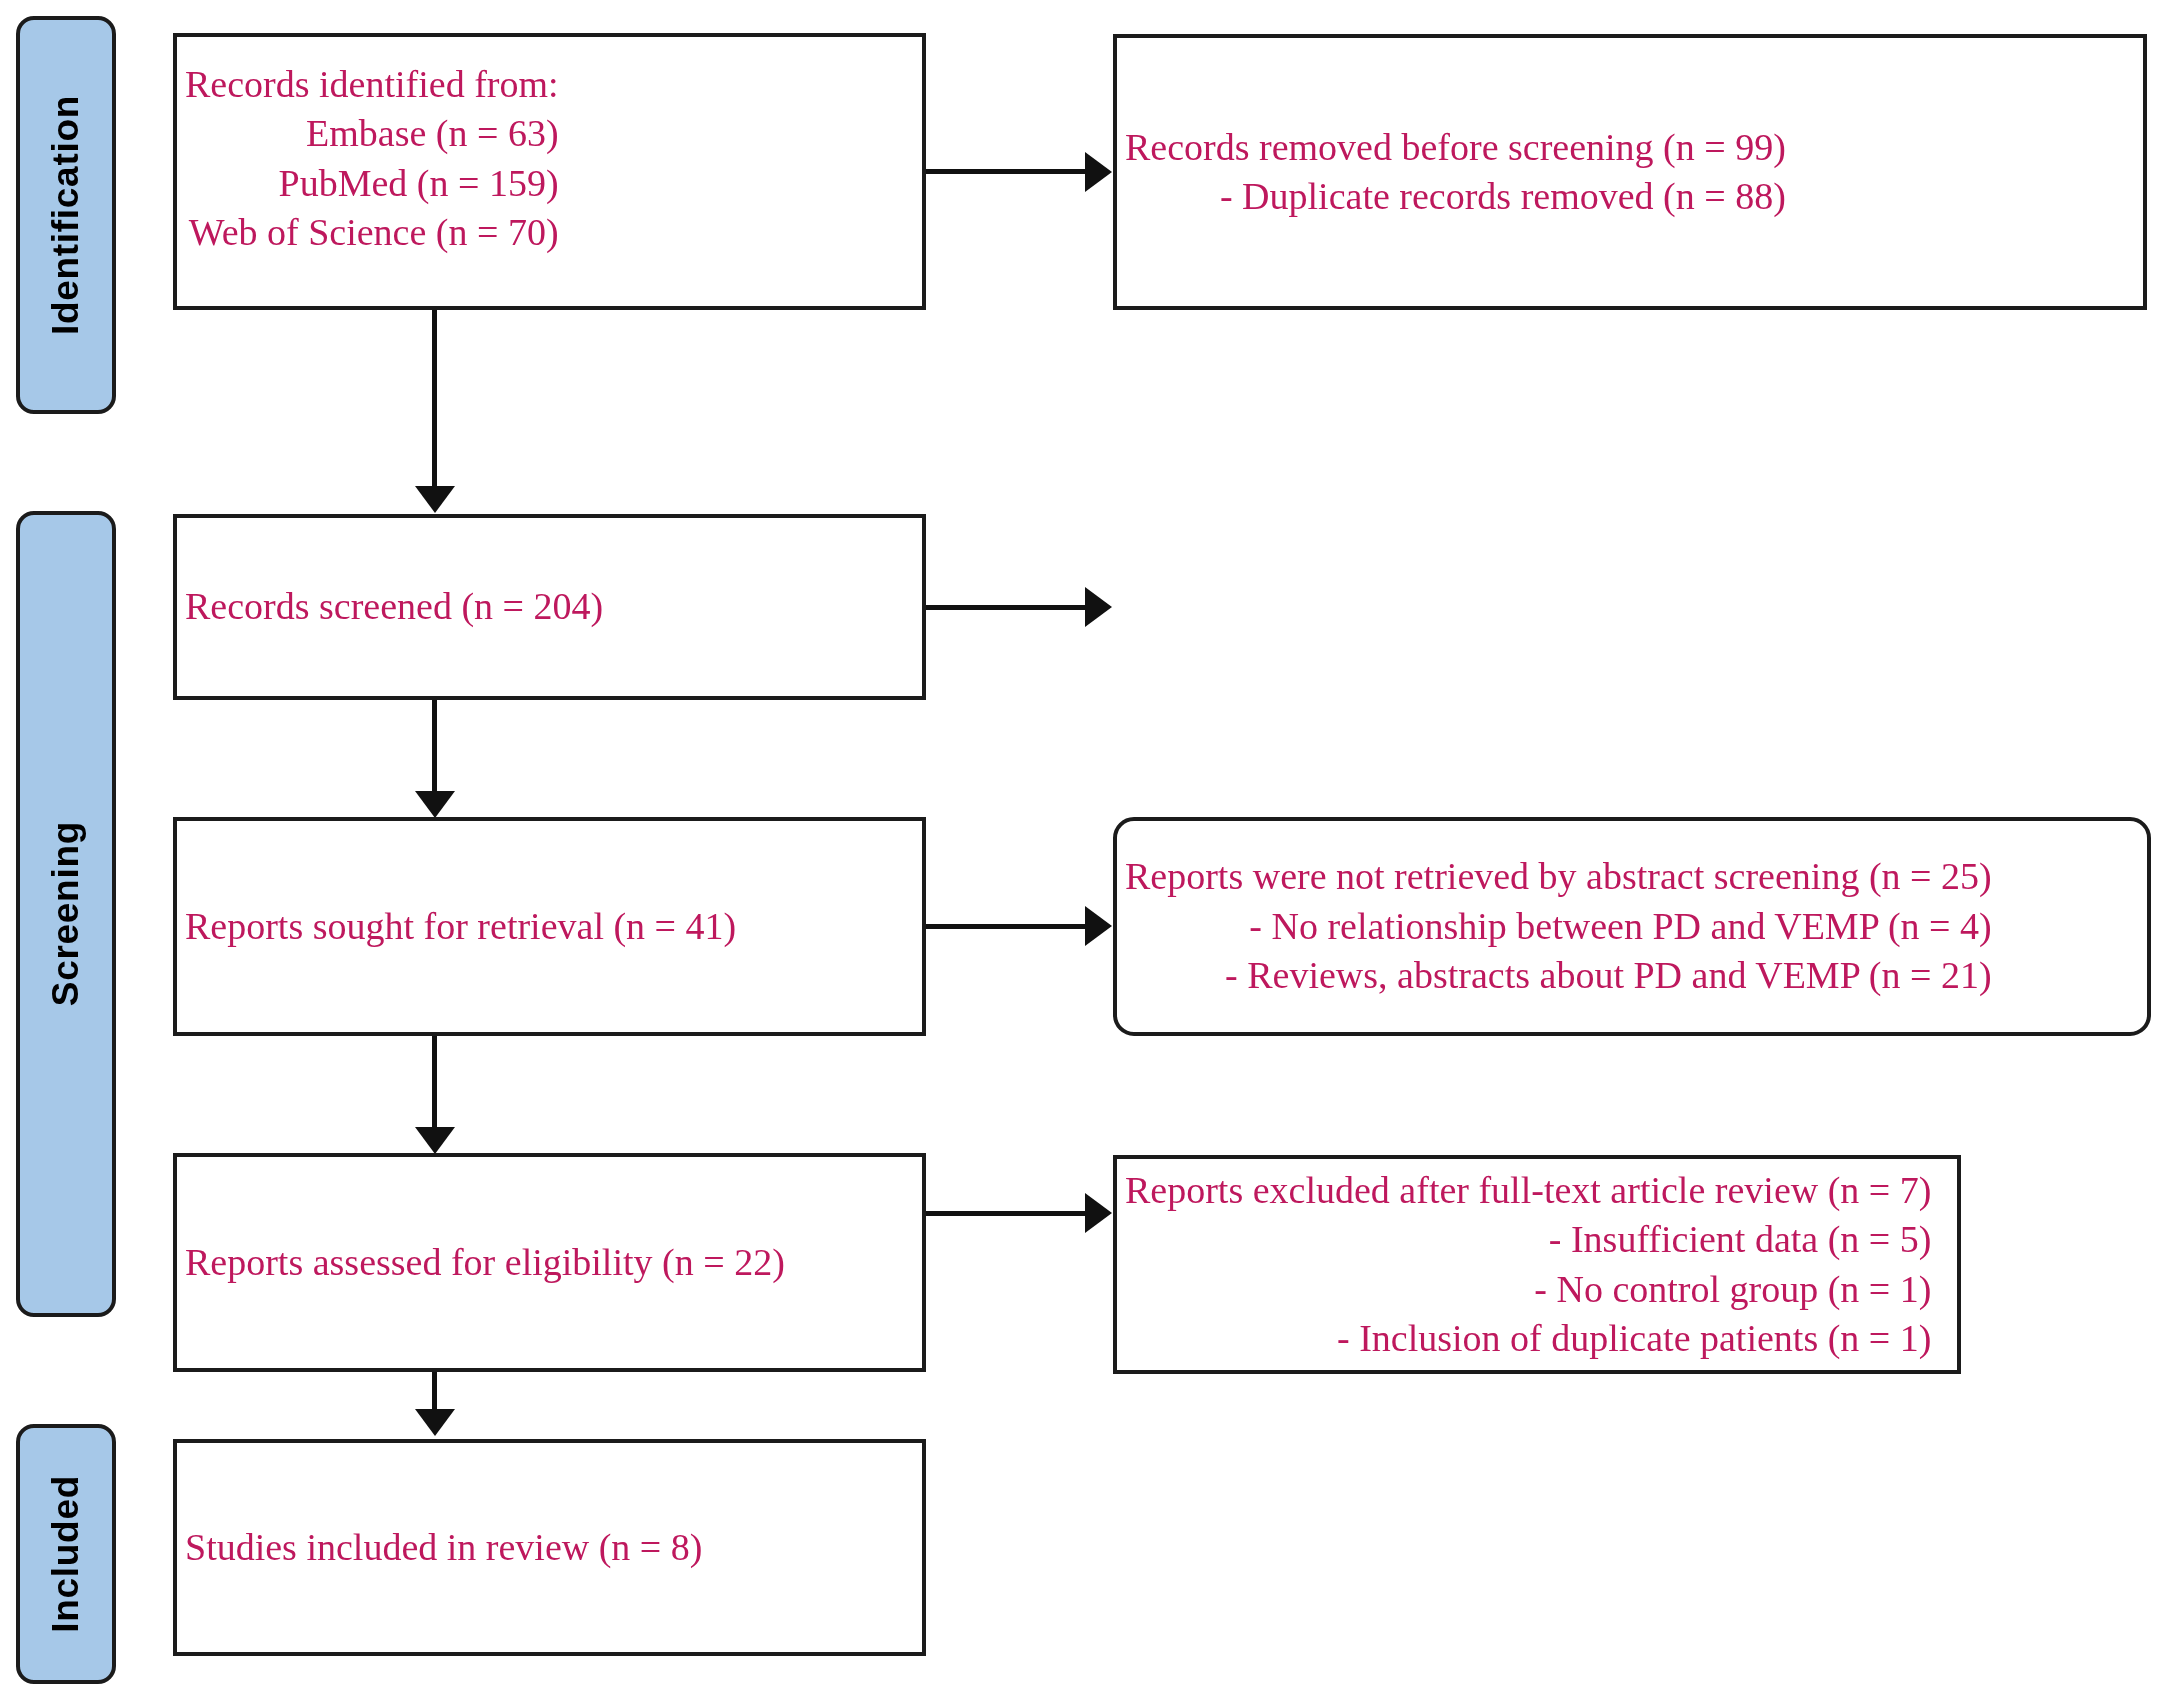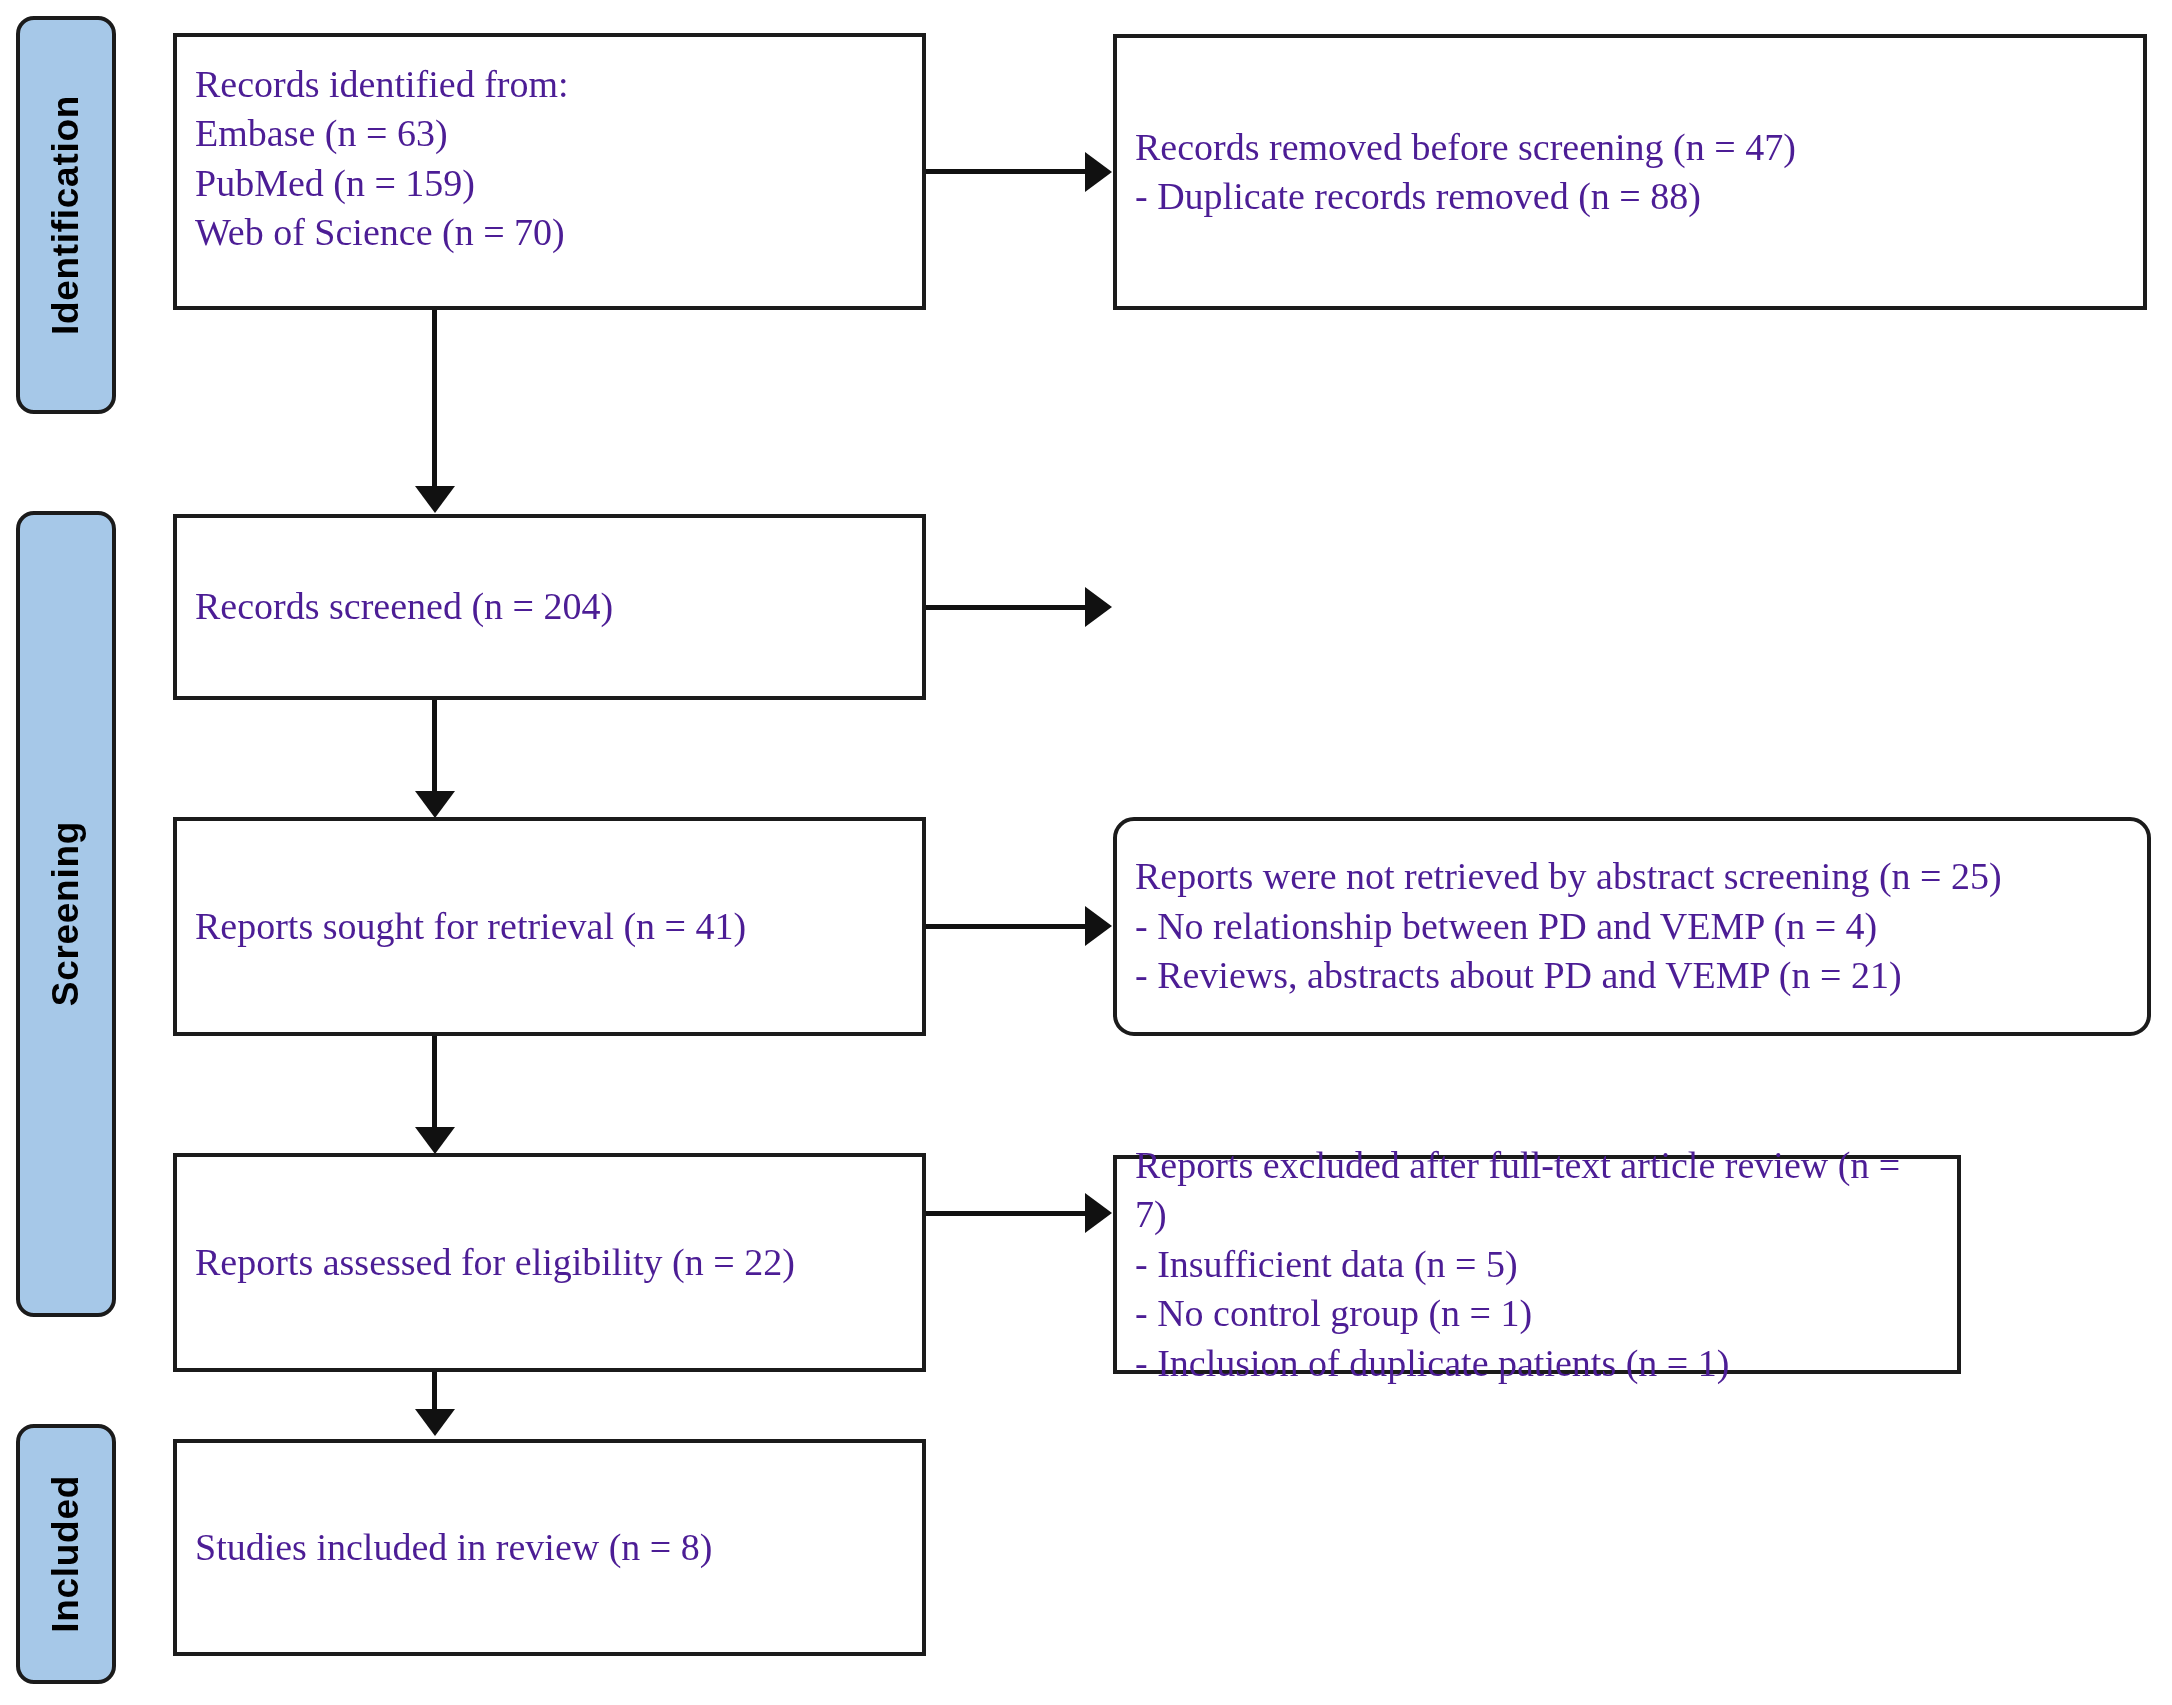--- a/index.html
+++ b/index.html
@@ -43,25 +43,26 @@
   
   .flow-box {
     position: absolute;
     box-sizing: border-box;
     border: 4.1px solid #1b1b1b;
     background: #ffffff;
     display: flex;
     align-items: center;
   }
   .flow-box .box-text {
-    padding: 0 18px;
+    padding: 0 8px;
     font-size: 38px;
     line-height: 1.30;
-    color: #4c1d95;
+    color: #be185d;
     white-space: pre-line;
+    text-align: right;
   }
   .flow-box.pad-top .box-text {
     align-self: flex-start;
     padding-top: 23px;
   }
 
   
   .v-line {
     position: absolute;
     width: 4.8px;
@@ -107,21 +108,21 @@
   </div>
 
   <div class="flow-box pad-top" style="left:173px; top:33px; width:753px; height:277px;">
     <div class="box-text">Records identified from:
 Embase (n = 63)
 PubMed (n = 159)
 Web of Science (n = 70)</div>
   </div>
 
   <div class="flow-box" style="left:1113px; top:34px; width:1034px; height:276px;">
-    <div class="box-text">Records removed before screening (n = 47)
+    <div class="box-text">Records removed before screening (n = 99)
 - Duplicate records removed  (n = 88)</div>
   </div>
 
   <div class="h-line" style="left:926px; top:169px; width:160px;"></div>
   <div class="h-arrow-head" style="left:1085px; top:152px;"></div>
 
   <div class="v-line" style="left:432px; top:310px; height:186px;"></div>
   <div class="v-arrow-head" style="left:415px; top:486px;"></div>
 
   <div class="flow-box" style="left:173px; top:514px; width:753px; height:186px;">

